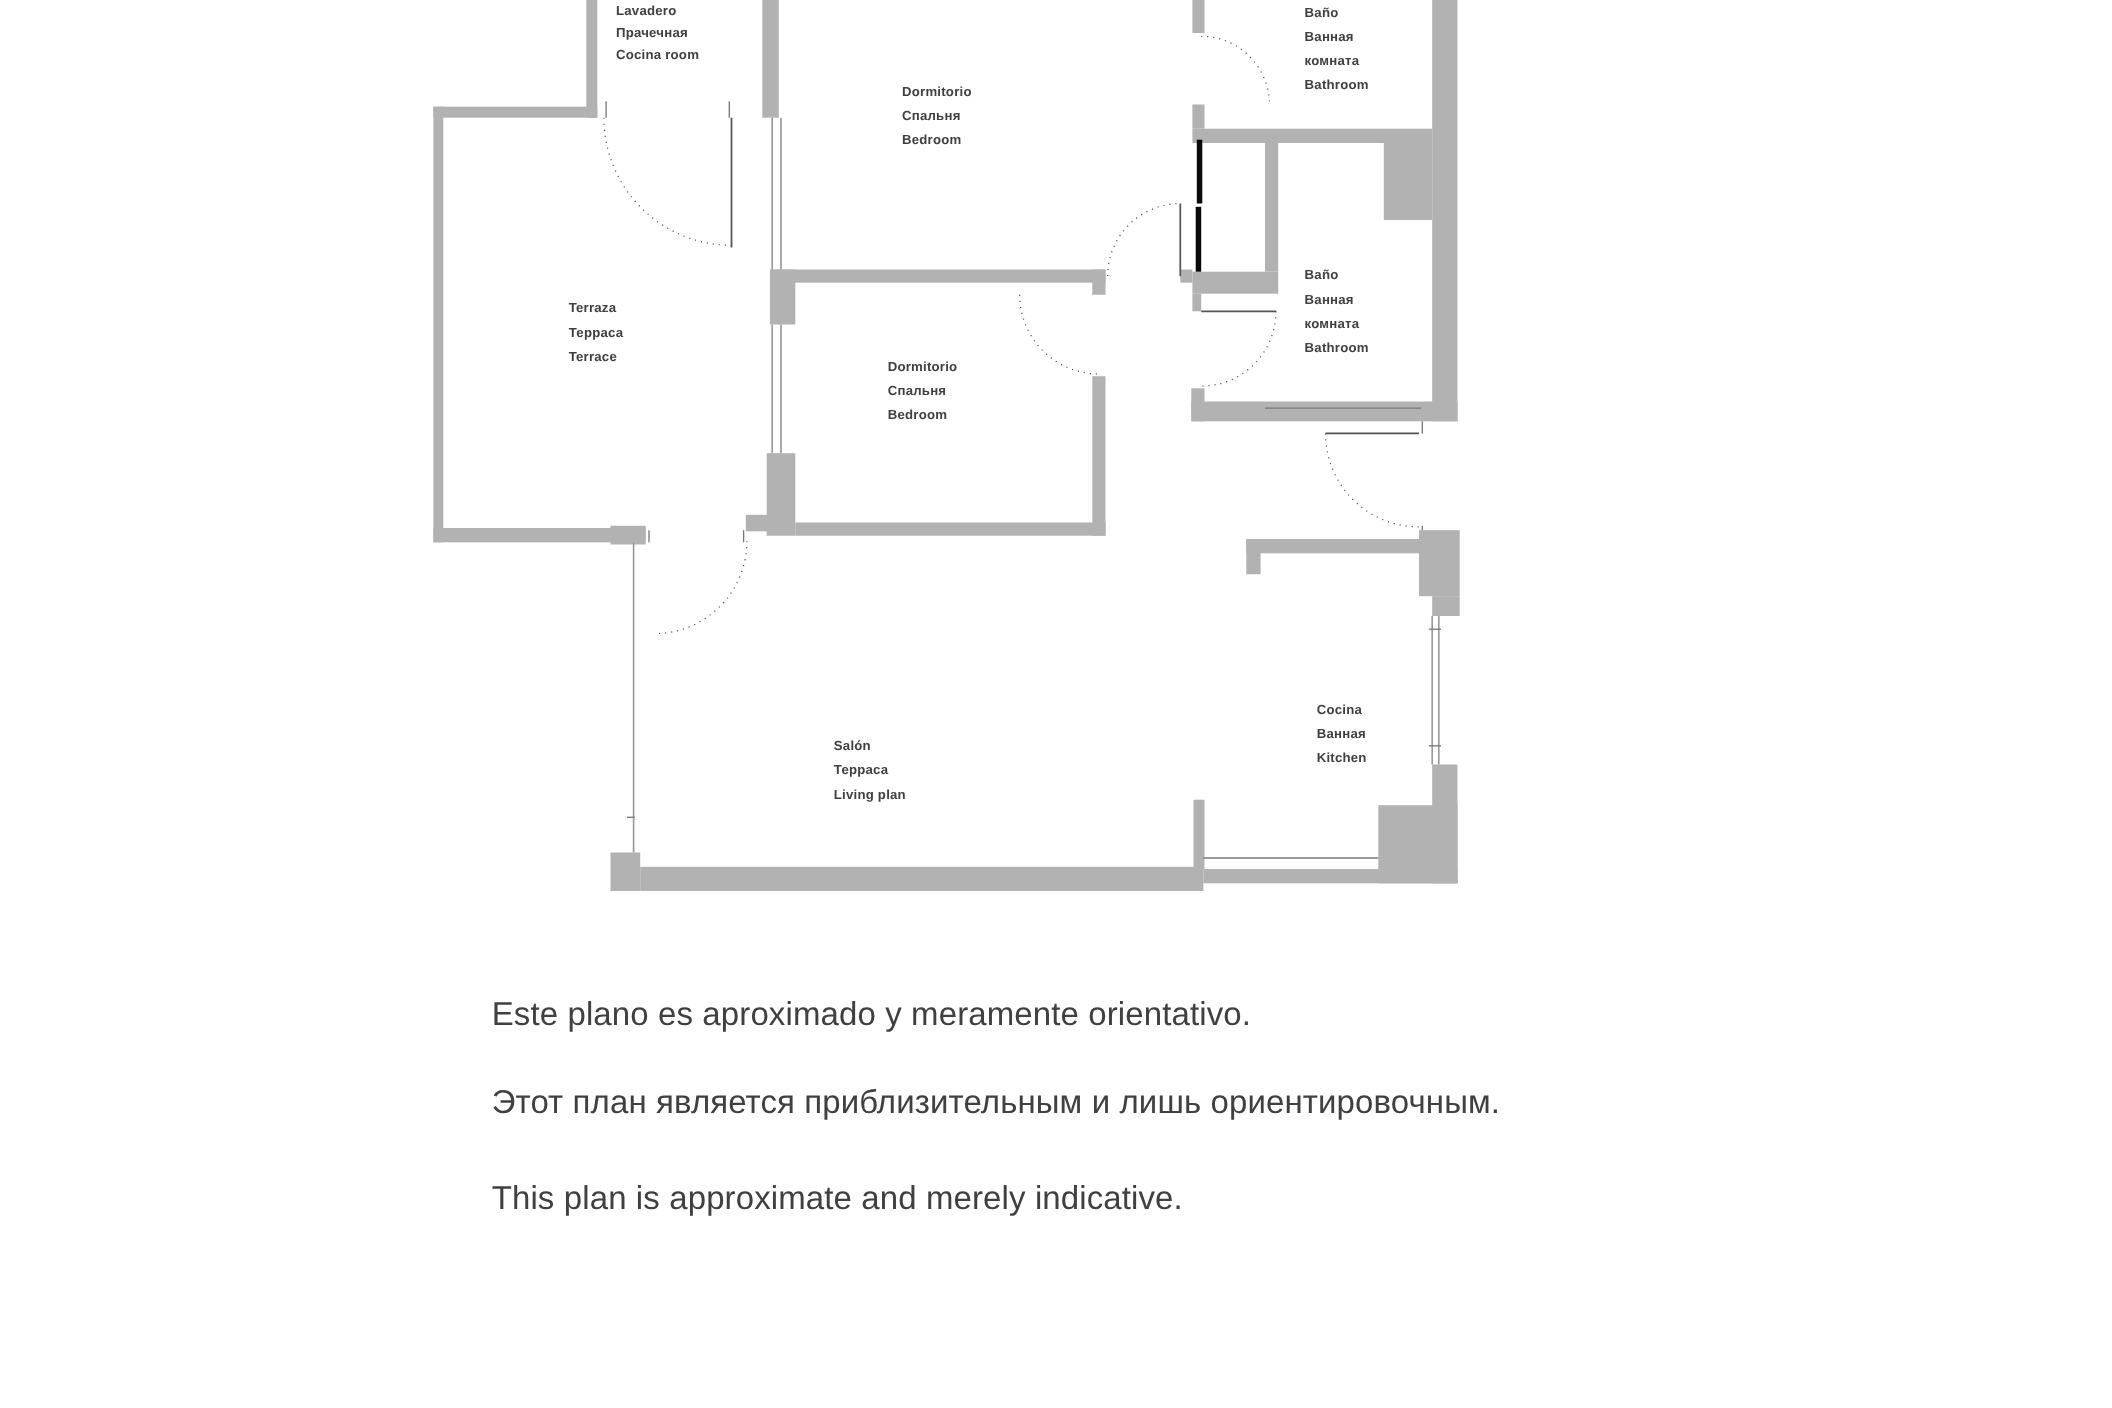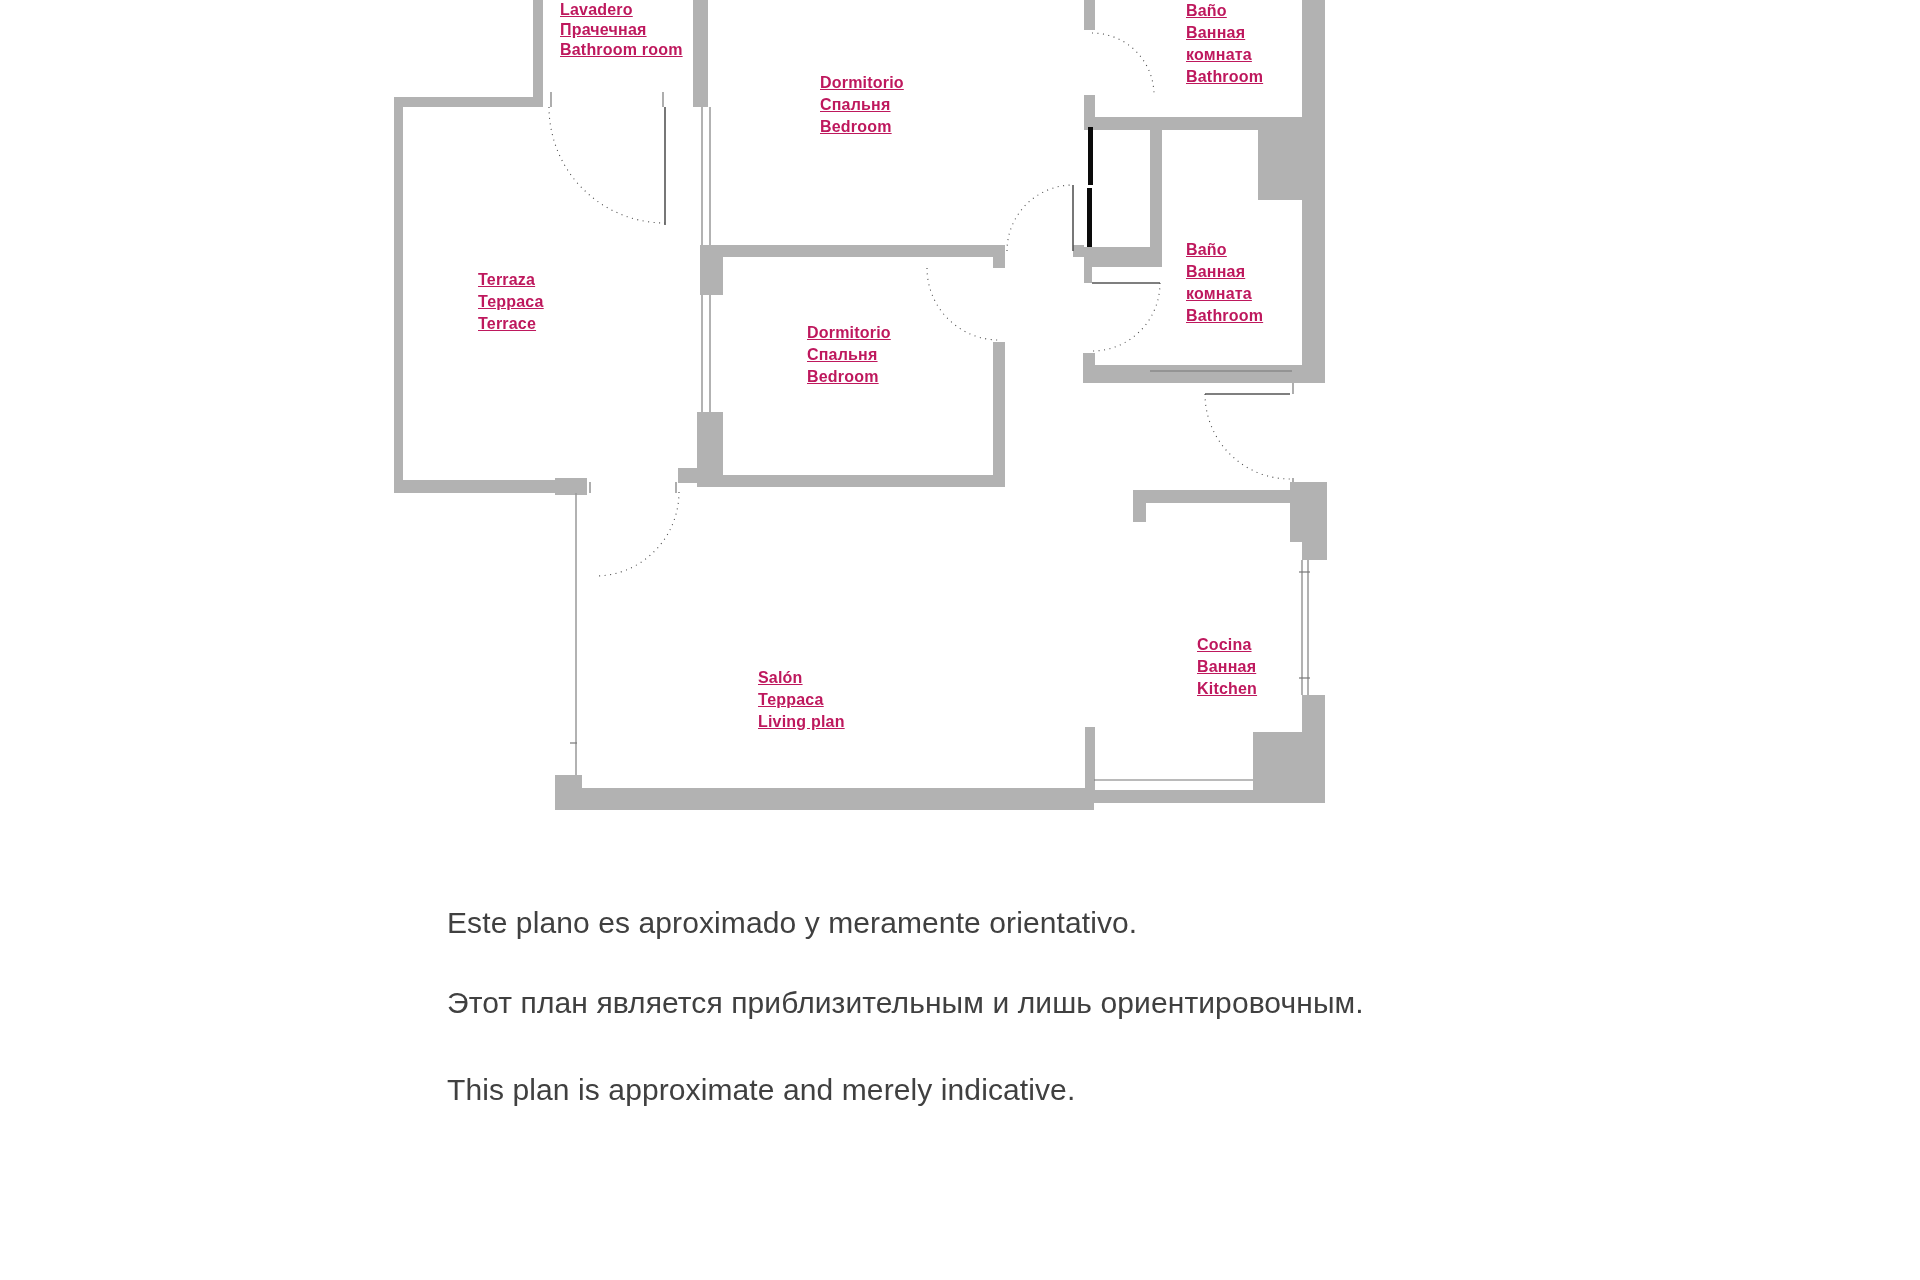--- a/index.html
+++ b/index.html
@@ -1,20 +1,20 @@
 <!DOCTYPE html>
 <html><head>
 <meta charset="utf-8">
 <style>
   html,body{margin:0;padding:0;background:#ffffff;}
   #stage{position:relative;width:1920px;height:1280px;background:#ffffff;overflow:hidden;
          font-family:"Liberation Sans","DejaVu Sans",sans-serif;}
   #plan-svg{position:absolute;left:0;top:0;width:1920px;height:1280px;}
-  .room-label{position:absolute;font-size:16px;line-height:22px;font-weight:bold;
-              color:#be185d;letter-spacing:0.2px;white-space:nowrap;text-decoration:underline;}
+  .room-label{position:absolute;font-size:12px;line-height:22px;font-weight:bold;
+              color:#404040;letter-spacing:0.2px;white-space:nowrap;}
   .room-label span{display:block;}
   .room-label.tight{line-height:20px;}
   .disclaimer{position:absolute;left:447px;font-size:30px;font-weight:400;
               color:#404040;white-space:nowrap;letter-spacing:0.1px;}
 </style>
 </head>
 <body>
 
 <div id="stage">
 
@@ -100,37 +100,37 @@
       <path d="M 1092,33 A 62 62 0 0 1 1154,95"></path>
       <path d="M 1160,283 A 68 68 0 0 1 1092,351"></path>
       <path d="M 1205,394 A 85 85 0 0 0 1290,479"></path>
       <path d="M 679,492 A 84 84 0 0 1 595,576"></path>
     </g>
   </svg>
 
   <div class="room-label tight" style="left:560px;top:0px;">
     <span>Lavadero</span>
     <span>Прачечная</span>
-    <span>Bathroom room</span>
+    <span>Cocina room</span>
   </div>
 
   <div class="room-label" style="left:820px;top:72px;">
     <span>Dormitorio</span>
     <span>Спальня</span>
     <span>Bedroom</span>
   </div>
 
   <div class="room-label" style="left:1186px;top:0px;">
     <span>Baño</span>
     <span>Ванная</span>
     <span>комната</span>
     <span>Bathroom</span>
   </div>
 
-  <div class="room-label" style="left:478px;top:269px;">
+  <div class="room-label" style="left:517px;top:269px;">
     <span>Terraza</span>
     <span>Терраса</span>
     <span>Terrace</span>
   </div>
 
   <div class="room-label" style="left:807px;top:322px;">
     <span>Dormitorio</span>
     <span>Спальня</span>
     <span>Bedroom</span>
   </div>

